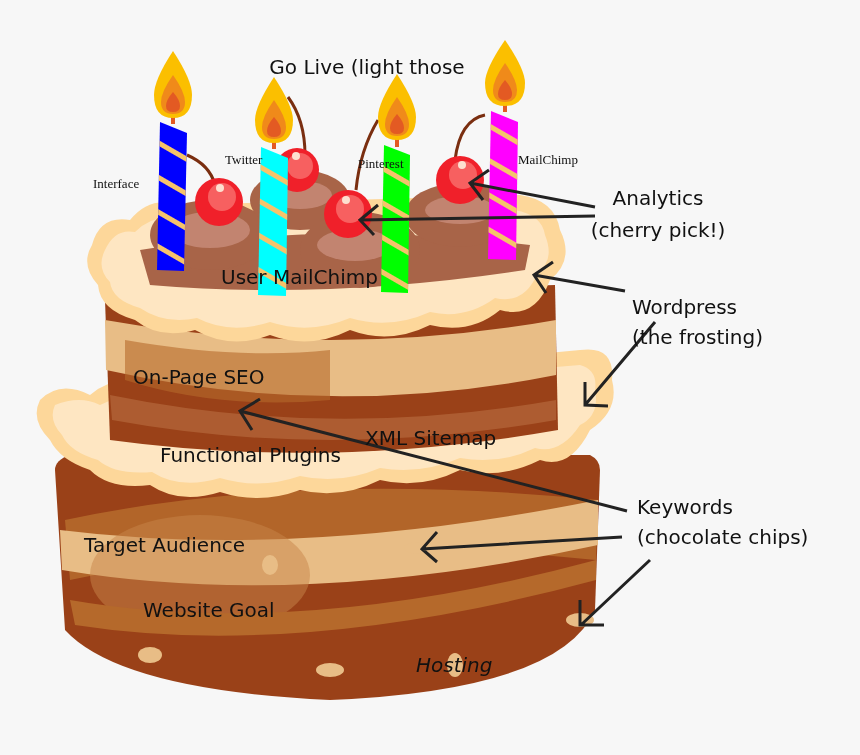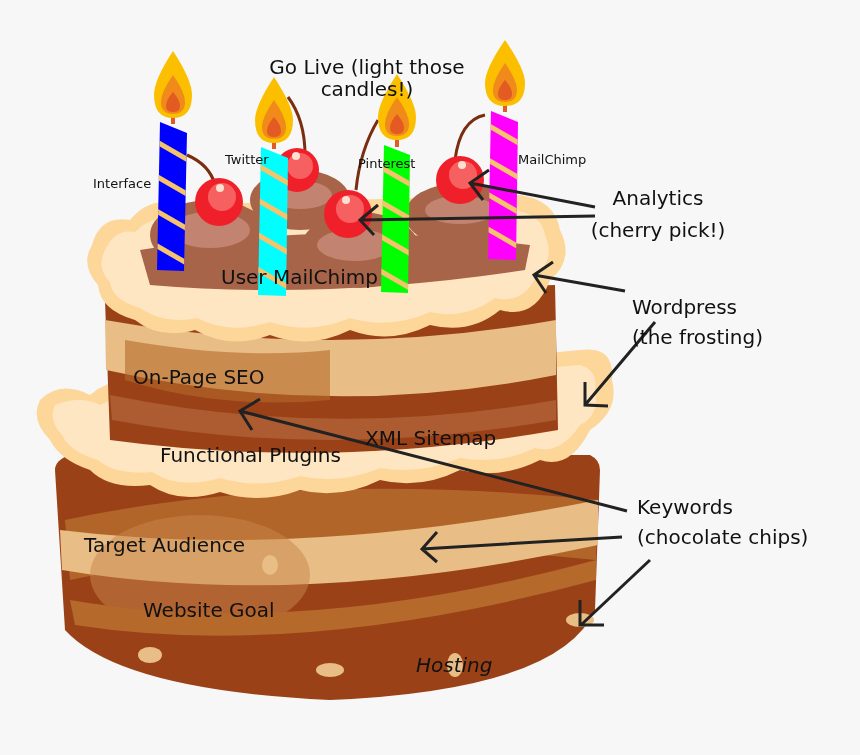--- a/index.html
+++ b/index.html
@@ -1,21 +1,21 @@
 <!DOCTYPE html>
 <html><head>
 <meta charset="utf-8">
 <style>
   html,body{margin:0;padding:0;background:#f7f7f7;}
   body{width:860px;height:755px;position:relative;overflow:hidden;font-family:"DejaVu Sans","Liberation Sans",sans-serif;}
   #stage{position:absolute;left:0;top:0;width:860px;height:755px;}
   svg{position:absolute;left:0;top:0;}
   .lbl{position:absolute;color:#111;white-space:nowrap;line-height:1.1;font-family:"DejaVu Sans","Liberation Sans",sans-serif;}
   .big{font-size:20px;}
-  .small{font-size:13px;}
+  .small{font-size:13px;font-family:Liberation Serif, serif;}
   .center{text-align:center;}
 </style>
 </head>
 <body>
 
 <div id="stage">
 <svg width="860" height="755" viewBox="0 0 860 755">
 
   <g>
     <path d="M55 470 Q55 460 70 455 L590 455 Q600 460 600 470 L595 610 Q560 690 330 700 Q120 690 65 630 Z" fill="#9a4118"></path>
@@ -128,21 +128,20 @@
   </g>
 </svg>
 
 <div class="lbl small" style="left:93px;top:177px;">Interface</div>
 <div class="lbl small" style="left:225px;top:153px;">Twitter</div>
 <div class="lbl small" style="left:358px;top:157px;text-align:center;">Pinterest</div>
 <div class="lbl small" style="left:518px;top:153px;text-align:right;">MailChimp</div>
 
 <div class="lbl big center" style="left:252px;top:56px;width:230px;">
   <div>Go Live (light those</div>
-  <div>candles!)</div>
 </div>
 <div class="lbl big center" style="left:582px;top:187px;width:152px;">
   <div style="margin-bottom:10px;">Analytics</div>
   <div>(cherry pick!)</div>
 </div>
 <div class="lbl big" style="left:632px;top:284px;margin-top:12px;">
   <div style="margin-bottom:8px;">Wordpress</div>
   <div>(the frosting)</div>
 </div>
 <div class="lbl big" style="left:637px;top:496px;">

